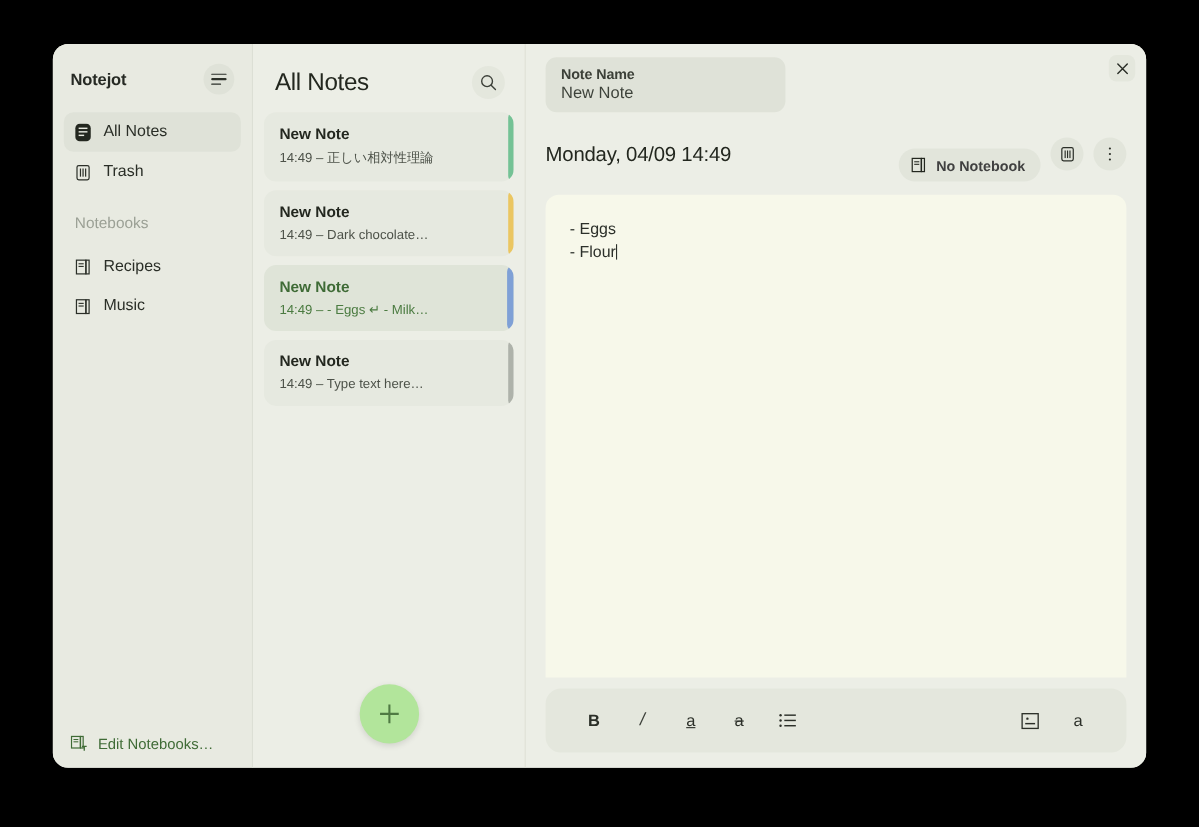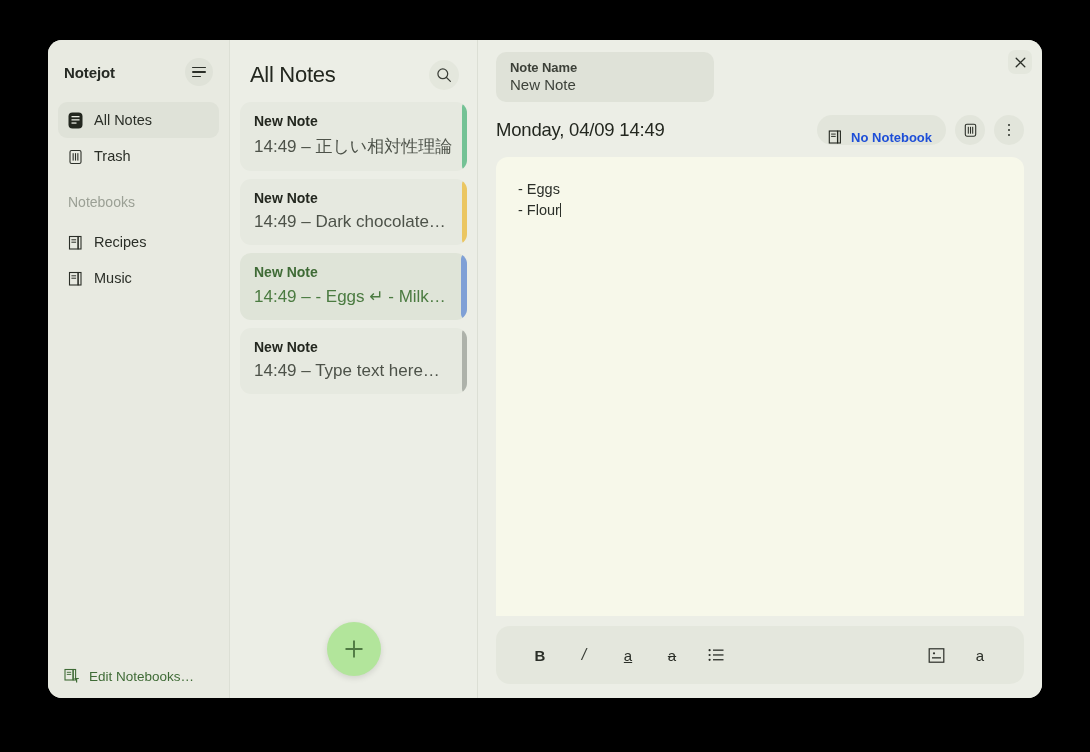--- a/index.html
+++ b/index.html
@@ -130,21 +130,21 @@
     right: 0; top: 0; bottom: 0;
     width: 5px;
     border-radius: 11px 0 0 11px;
   }
   .note-card.selected .note-accent { width: 6px; }
   .note-name {
     font-size: 14px; font-weight: bold; color: #23271f;
     margin-bottom: 6px;
   }
   .note-snippet {
-    font-size: 17px; color: #4d5249;
+    font-size: 12px; color: #4d5249;
     white-space: nowrap; overflow: hidden; text-overflow: ellipsis;
   }
   .note-card.selected .note-name { color: #3f6b36; }
   .note-card.selected .note-snippet { color: #4b7b41; }
 
   #add-note-btn {
     position: absolute;
     left: 50%; transform: translateX(-50%);
     bottom: 22px;
     width: 54px; height: 54px;
@@ -175,26 +175,26 @@
   .name-field-label { font-size: 13px; font-weight: bold; color: #3c4038; letter-spacing: -0.1px; }
   .name-field-value { font-size: 15px; color: #3d423a; margin-top: 1px; }
 
   .editor-meta {
     display: flex; align-items: center; justify-content: space-between;
     padding: 13px 18px 12px 18px;
   }
   .editor-date { font-size: 18.5px; color: #23271f; letter-spacing: -0.2px; }
   .meta-actions { display: flex; align-items: center; gap: 9px; }
   .pill-btn {
-    display:flex; align-items:flex-end; gap:8px;
+    display:flex; align-items:center; gap:8px;
     height: 30px; padding: 0 14px 0 11px;
     border-radius: 15px;
     background: #e2e5db;
     border: none; cursor: pointer;
-    font-size: 13px; font-weight: bold; color: #1d4ed8;
+    font-size: 13px; font-weight: bold; color: #404040; margin-top: 20px;
   }
   .icon-btn {
     width: 30px; height: 30px; border-radius: 50%;
     background: #e2e5db; border:none; cursor:pointer;
     display:flex; align-items:center; justify-content:center;
   }
   .dots { display:flex; flex-direction:column; gap:2.5px; align-items:center; }
   .dots i { width:2.6px; height:2.6px; border-radius:50%; background:#2b2f28; display:block; }
 
   .editor-body {

